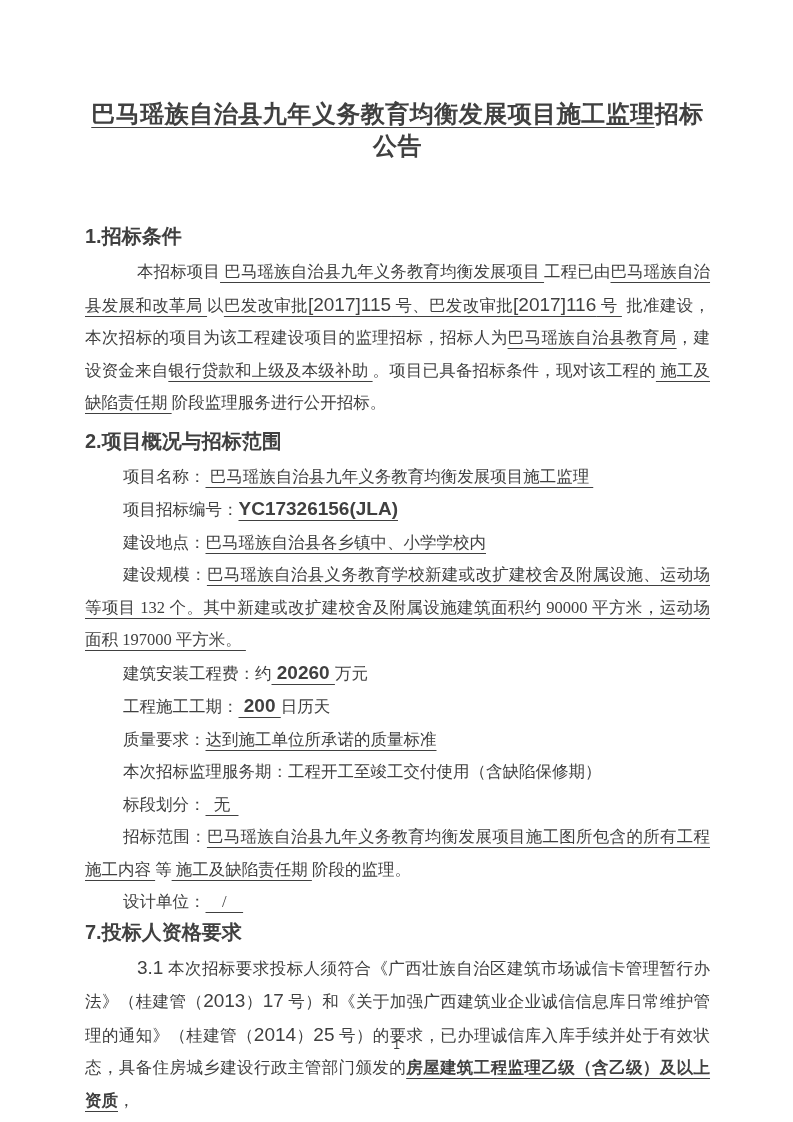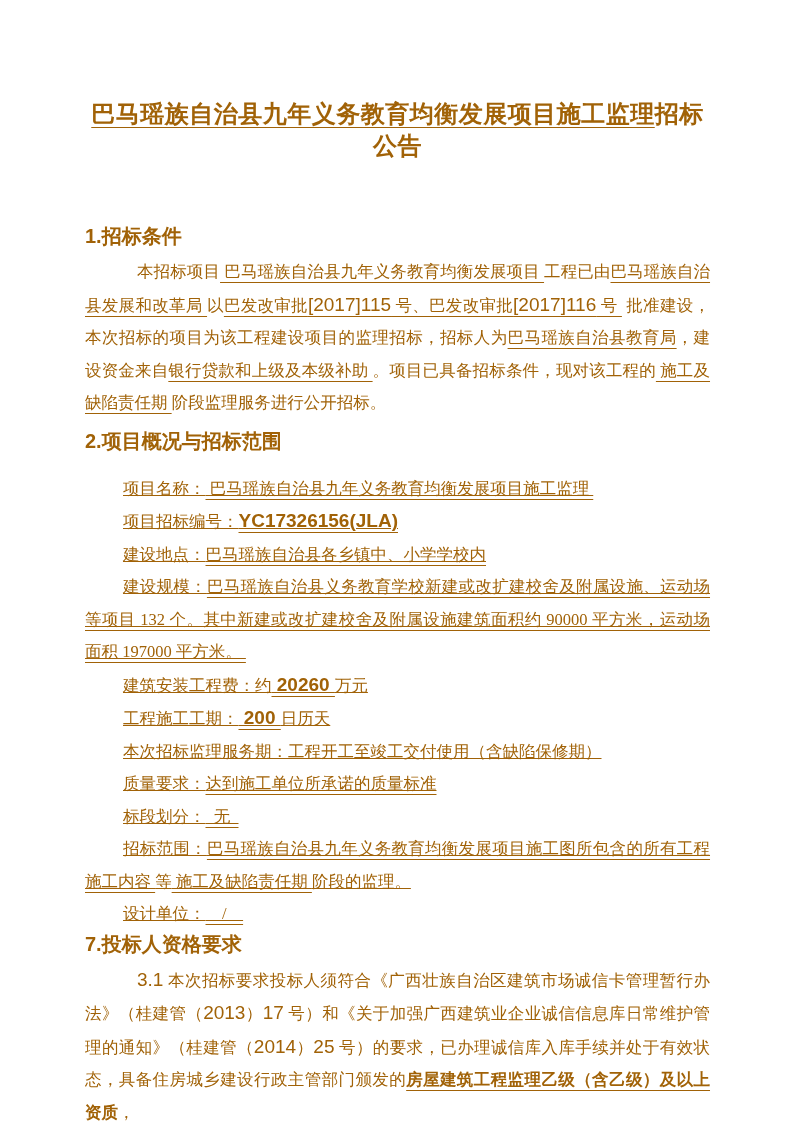--- a/index.html
+++ b/index.html
@@ -1,20 +1,20 @@
 <!DOCTYPE html>
 <html lang="zh"><head>
 <meta charset="utf-8">
 <style>
   html,body { margin:0; padding:0; background:#ffffff; }
   .doc {
     position:relative;
     width:793px; height:1122px;
     background:#ffffff;
-    color:#a16207;
+    color:#404040;
     font-family:"Liberation Serif","DejaVu Serif",serif;
     overflow:hidden;
     margin:0 auto;
   }
   .content { padding:98px 83px 0 85px; }
   .title {
     font-size:24px; font-weight:700; text-align:center;
     line-height:32px; letter-spacing:0.5px;
     font-family:"Liberation Serif","DejaVu Serif",serif;
     margin:0;
@@ -25,21 +25,21 @@
   }
   .sec1 { margin-top:64px; }
   .sec2 { margin-top:11px; }
   .sec3 { margin-top:3px; }
   .para {
     font-size:16.5px; line-height:32.5px; margin:0;
     text-align:justify; text-align-last:left;
     white-space:pre-wrap;
   }
   .indent-para { text-indent:52px; margin-top:10px; }
-  .items { margin-top:22px;text-decoration:underline; }
+  .items { margin-top:10px; }
   .item { text-indent:38px; }
   .u { text-decoration:underline; text-decoration-thickness:1px; text-underline-offset:4.5px; }
   .b { font-weight:700; }
   .sans { font-family:"Liberation Sans","DejaVu Sans",sans-serif; font-size:19px; }
   .page-number {
     position:absolute; left:0; right:0; top:1038px;
     text-align:center; font-size:12px;
     font-family:"Liberation Sans","DejaVu Sans",sans-serif;
   }
 </style>
@@ -57,22 +57,22 @@
 
     <h2 class="sec sec2">2.项目概况与招标范围</h2>
 
     <div class="items">
       <p class="para item"><span>项目名称：</span><span class="u"> 巴马瑶族自治县九年义务教育均衡发展项目施工监理 </span></p>
       <p class="para item"><span>项目招标编号：</span><span class="u b sans">YC17326156(JLA)</span></p>
       <p class="para item"><span>建设地点：</span><span class="u">巴马瑶族自治县各乡镇中、小学学校内</span></p>
       <p class="para item"><span>建设规模：</span><span class="u">巴马瑶族自治县义务教育学校新建或改扩建校舍及附属设施、运动场等项目 132 个。其中新建或改扩建校舍及附属设施建筑面积约 90000 平方米，运动场面积 197000 平方米。 </span></p>
       <p class="para item"><span>建筑安装工程费：约</span><span class="u b sans"> 20260 </span><span>万元</span></p>
       <p class="para item"><span>工程施工工期：</span><span class="u b sans"> 200 </span><span>日历天</span></p>
+      <p class="para item"><span>质量要求：</span><span class="u">达到施工单位所承诺的质量标准</span></p>
       <p class="para item"><span>本次招标监理服务期：工程开工至竣工交付使用（含缺陷保修期）</span></p>
-      <p class="para item"><span>质量要求：</span><span class="u">达到施工单位所承诺的质量标准</span></p>
       <p class="para item"><span>标段划分：</span><span class="u">  无  </span></p>
       <p class="para item"><span>招标范围：</span><span class="u">巴马瑶族自治县九年义务教育均衡发展项目施工图所包含的所有工程施工内容 </span><span>等</span><span class="u"> 施工及缺陷责任期 </span><span>阶段的监理。</span></p>
       <p class="para item"><span>设计单位：</span><span class="u">    /    </span></p>
     </div>
 
     <h2 class="sec sec3">7.投标人资格要求</h2>
 
     <p class="para indent-para"><span class="sans">3.1</span><span> 本次招标要求投标人须符合《广西壮族自治区建筑市场诚信卡管理暂行办法》（桂建管（</span><span class="sans">2013</span><span>）</span><span class="sans">17</span><span> 号）和《关于加强广西建筑业企业诚信信息库日常维护管理的通知》（桂建管（</span><span class="sans">2014</span><span>）</span><span class="sans">25</span><span> 号）的要求，已办理诚信库入库手续并处于有效状态，具备住房城乡建设行政主管部门颁发的</span><span class="u b">房屋建筑工程监理乙级（含乙级）及以上资质</span><span>，</span></p>
 
   </div>

